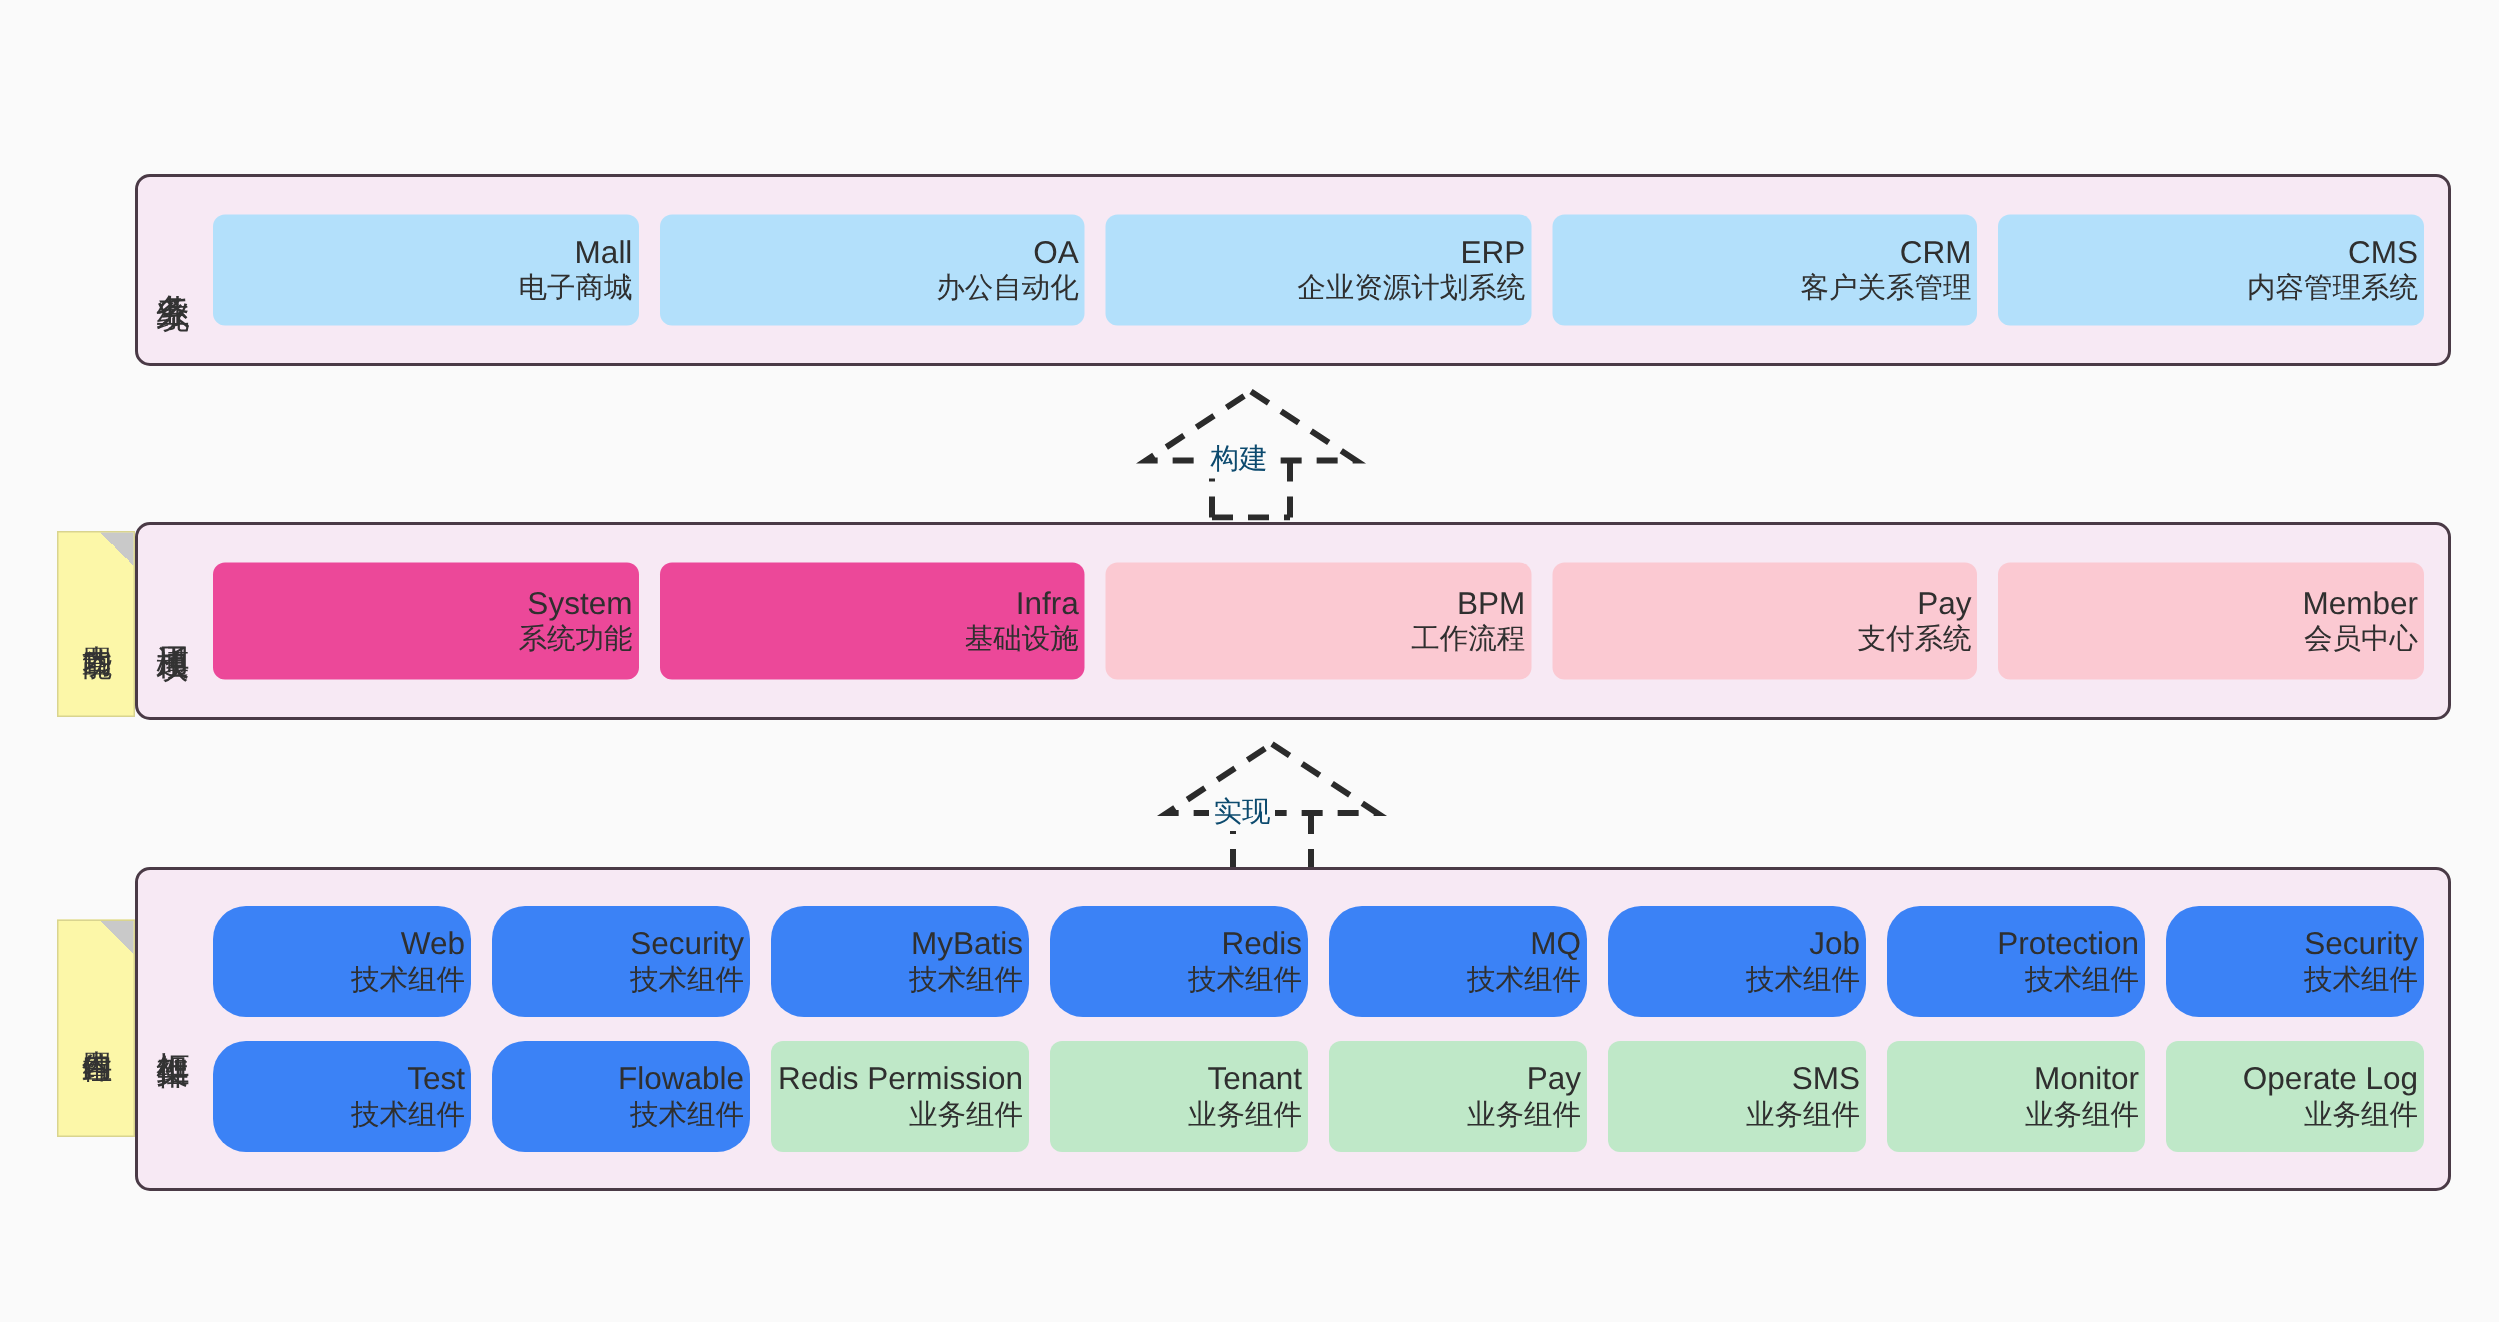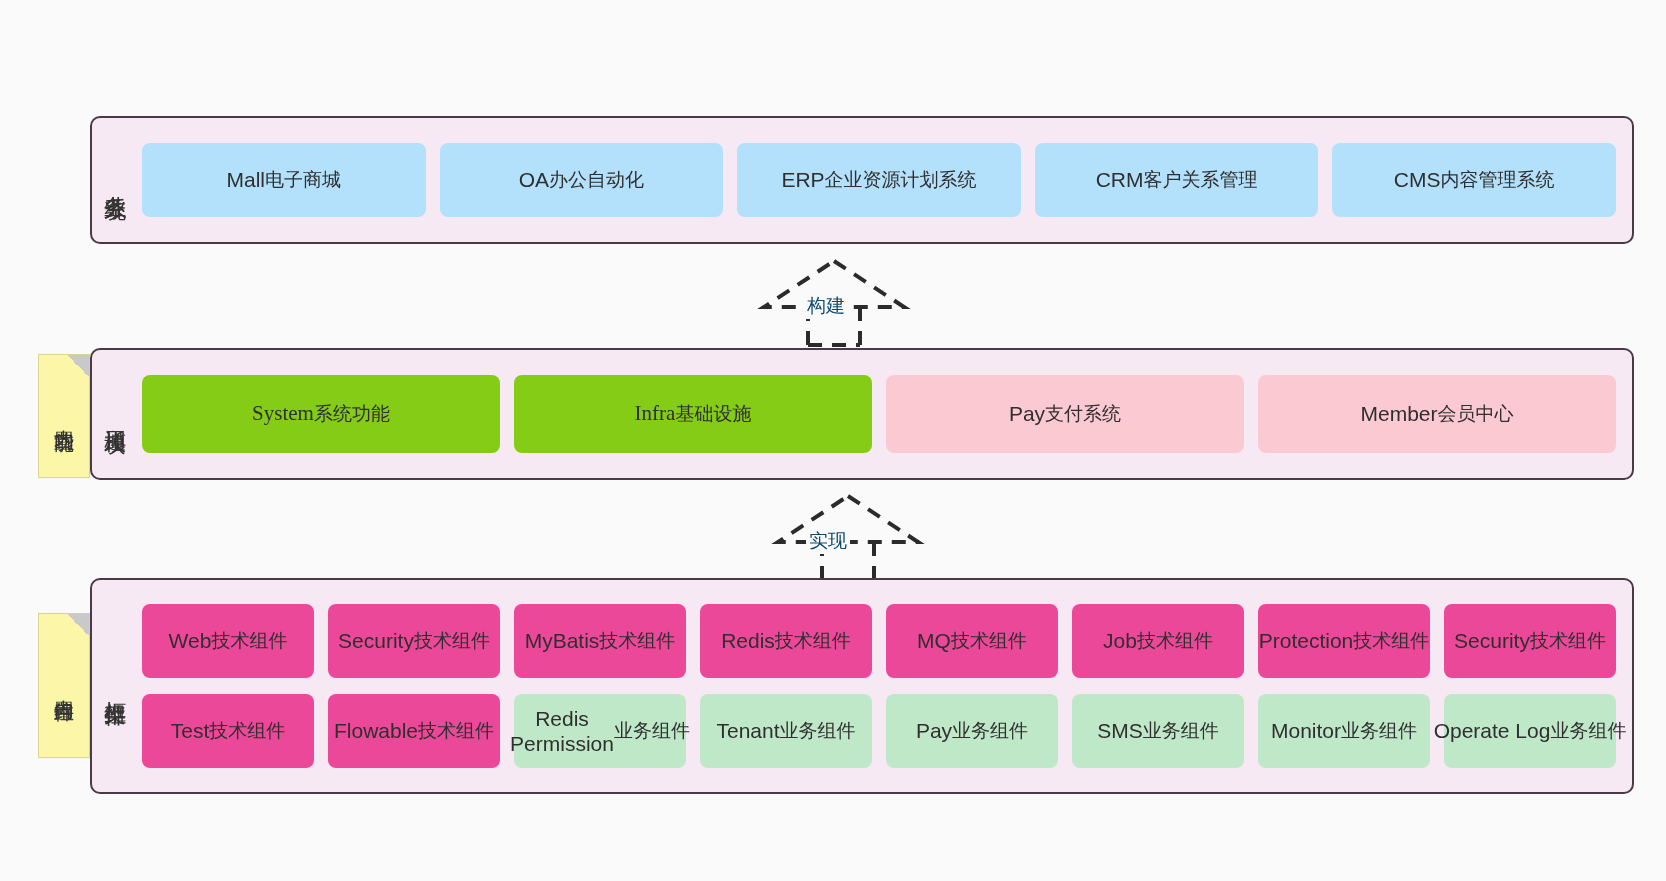--- a/index.html
+++ b/index.html
@@ -59,22 +59,22 @@
     gap: 14px;
     justify-content: space-between;
   }
 
   
   .node {
     flex: 1 1 0;
     min-width: 0;
     border-radius: 8px;
     display: flex;
-    flex-direction: row;
-    align-items: center;
+    flex-direction: column;
+    align-items: flex-end;
     justify-content: center;
     text-align: center;
     line-height: 1.22;
     color: #2f2f2f;
     padding: 6px 4px;
     box-sizing: border-box;
   }
   .node .n-title {
     font-size: 21px;
     white-space: nowrap;
@@ -83,23 +83,23 @@
     font-size: 19px;
     white-space: nowrap;
   }
   .node.wrap .n-title {
     white-space: normal;
     line-height: 1.2;
   }
 
   
   .c-blue       { background: #b3e0fb; }
-  .c-red        { background: #84cc16; font-family: Liberation Serif, serif; }
+  .c-red        { background: #ec4899; }
   .c-pink       { background: #fbc9d2; }
-  .c-green      { background: #ec4899; }
+  .c-green      { background: #3b82f6; border-radius: 22px; }
   .c-lightgreen { background: #bfe8c8; }
 
   
   .layer-business .node { height: 74px; }
   .layer-common   .node { height: 78px; }
   .layer-frame    .node { height: 74px; }
 
   
   .note {
     position: absolute;
@@ -190,20 +190,24 @@
       <div class="row">
         <div class="node c-red">
           <span class="n-title">System</span>
           <span class="n-sub">系统功能</span>
         </div>
         <div class="node c-red">
           <span class="n-title">Infra</span>
           <span class="n-sub">基础设施</span>
         </div>
         <div class="node c-pink">
+          <span class="n-title">BPM</span>
+          <span class="n-sub">工作流程</span>
+        </div>
+        <div class="node c-pink">
           <span class="n-title">Pay</span>
           <span class="n-sub">支付系统</span>
         </div>
         <div class="node c-pink">
           <span class="n-title">Member</span>
           <span class="n-sub">会员中心</span>
         </div>
       </div>
     </div>
   </div>

